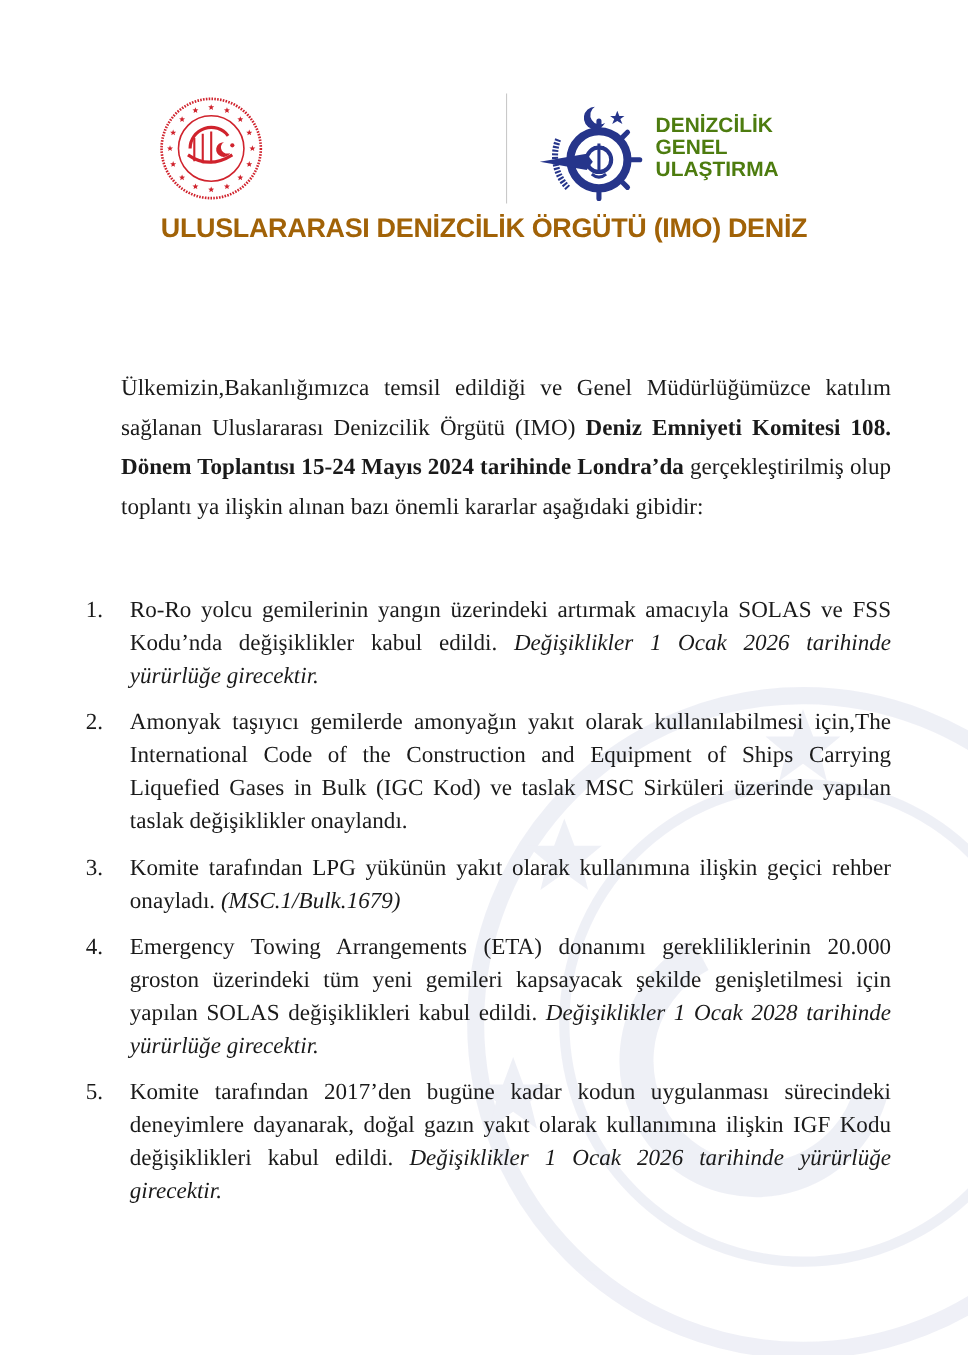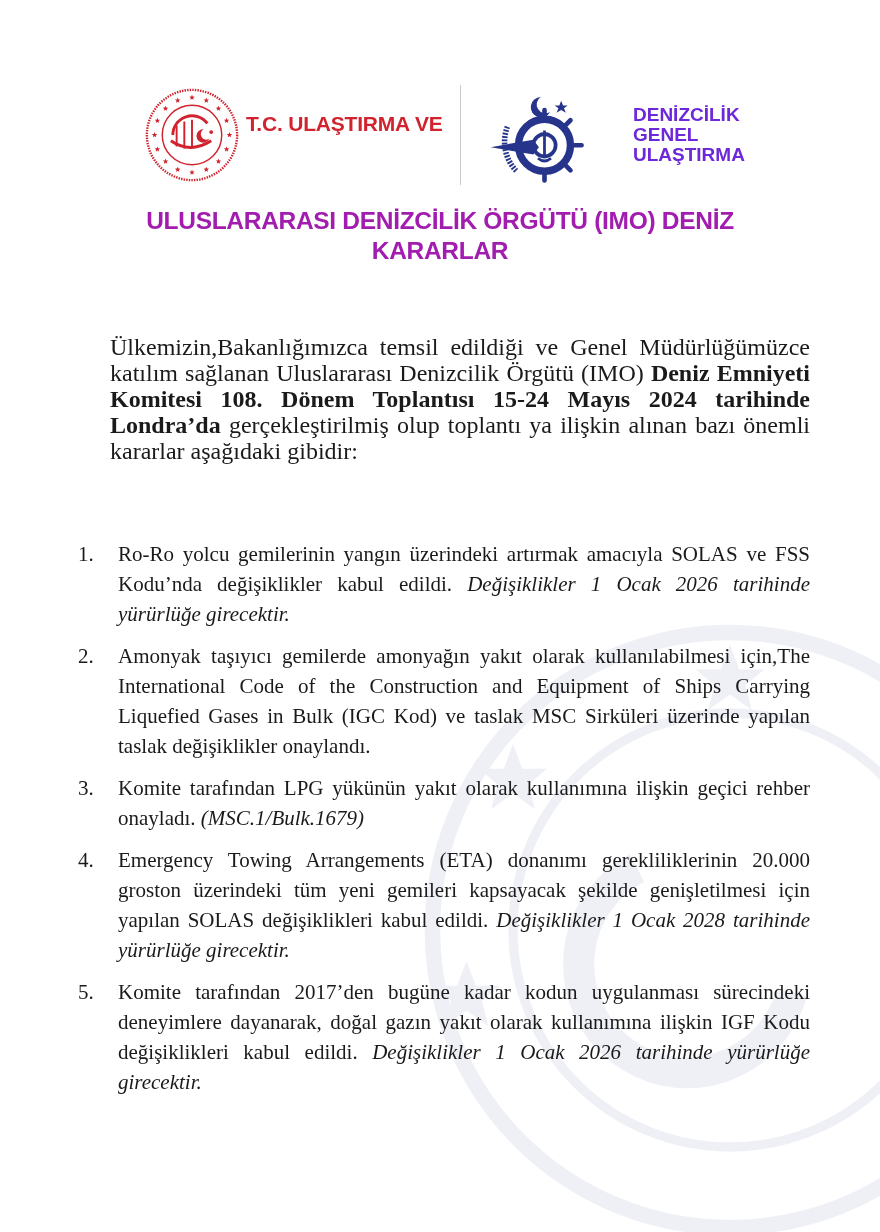--- a/index.html
+++ b/index.html
@@ -10,29 +10,29 @@
   .watermark { position: absolute; left: 420px; top: 620px; width: 620px; height: 620px; opacity: 0.07; pointer-events: none; }
   .header { position: absolute; top: 85px; left: 0; width: 880px; height: 100px; }
   .logo-left { position: absolute; left: 144px; top: 2px; width: 96px; height: 96px; }
   .ministry-name {
     position: absolute; left: 246px; top: 28px; color: #d0232d;
     font-family: "Liberation Sans", "DejaVu Sans", sans-serif; font-weight: bold; font-size: 21px; line-height: 22px; letter-spacing: -0.2px;
   }
   .divider { position: absolute; left: 460px; top: 0px; width: 1px; height: 100px; background: #c9c9c9; }
   .logo-right { position: absolute; left: 487px; top: 4px; width: 102px; height: 94px; }
   .dgm-name {
-    position: absolute; left: 596px; top: 20px; color: #6d28d9;
-    font-family: "Liberation Sans", "DejaVu Sans", sans-serif; font-weight: bold; font-size: 19px; line-height: 20px; margin-left: 37px;
+    position: absolute; left: 596px; top: 20px; color: #4d7c0f;
+    font-family: "Liberation Sans", "DejaVu Sans", sans-serif; font-weight: bold; font-size: 19px; line-height: 20px;
   }
   .doc-title {
-    position: absolute; top: 206px; left: 60px; width: 760px; text-align: center; color: #a21caf;
+    position: absolute; top: 193px; left: 60px; width: 760px; text-align: center; color: #a16207;
     font-family: "Liberation Sans", "DejaVu Sans", sans-serif; font-weight: bold; font-size: 24.5px; line-height: 30px; letter-spacing: -0.3px;
   }
   .intro {
-    position: absolute; top: 334px; left: 110px; width: 700px; font-size: 24px; line-height: 26px; text-align: justify;
+    position: absolute; top: 334px; left: 110px; width: 700px; font-size: 21px; line-height: 36px; text-align: justify;
   }
   .items { position: absolute; top: 539px; left: 78px; width: 732px; margin: 0; padding: 0; list-style: none; }
   .item { position: relative; padding-left: 40px; font-size: 21px; line-height: 30px; text-align: justify; }
   .item .num { position: absolute; left: 0; top: 0; }
   .item + .item { margin-top: 12px; }
   b { font-weight: bold; }
   i { font-style: italic; }
 </style>
 </head>
 <body>
@@ -71,21 +71,20 @@
         <polygon points="22.42,19.42 23.19,21.37 25.28,21.50 23.66,22.82 24.19,24.85 22.42,23.72 20.66,24.85 21.19,22.82 19.57,21.50 21.66,21.37"></polygon>
         <polygon points="35.08,10.97 35.84,12.92 37.93,13.04 36.31,14.37 36.84,16.40 35.08,15.27 33.31,16.40 33.84,14.37 32.22,13.04 34.31,12.92"></polygon>
       </g>
     <path d="M30,50 a20,20 0 0,1 36,-12" fill="none" stroke="#d0232d" stroke-width="3"></path>
     <path d="M28,56 q20,14 42,0" fill="none" stroke="#d0232d" stroke-width="3"></path>
     <path d="M34,40 v22 M42,36 v28 M50,34 v30" stroke="#d0232d" stroke-width="2"></path>
     <path d="M62,44 a7,7 0 1,0 6,10 a5.5,5.5 0 1,1 -6,-10z" fill="#d0232d"></path>
     <circle cx="70" cy="47" r="2" fill="#d0232d"></circle>
   </svg>
   <div class="ministry-name">
-    <div>T.C. ULAŞTIRMA VE</div>
   </div>
   <div class="divider"></div>
   <svg class="logo-right" viewBox="0 0 110 100">
     <path d="M58,8 a11,11 0 1,0 10,16 a8.5,8.5 0 1,1 -10,-16z" fill="#26358b"></path>
     <polygon points="80,12 82,17 87,17 83,20 85,25 80,22 75,25 77,20 73,17 78,17" fill="#26358b"></polygon>
     <circle cx="62" cy="60" r="28" fill="none" stroke="#26358b" stroke-width="8"></circle>
     <circle cx="62" cy="60" r="12" fill="none" stroke="#26358b" stroke-width="4"></circle>
     <path d="M62,28 v-6 M62,92 v6 M94,60 h8 M85,38 l5,-5 M85,82 l5,5" stroke="#26358b" stroke-width="5" stroke-linecap="round"></path>
     <polygon points="4,62 50,54 56,62 50,70" fill="#26358b"></polygon>
     <path d="M22,40 a45,45 0 0,0 10,48" fill="none" stroke="#26358b" stroke-width="6" stroke-dasharray="2 1.5"></path>
@@ -93,21 +92,20 @@
   </svg>
   <div class="dgm-name">
     <div>DENİZCİLİK</div>
     <div>GENEL</div>
     <div>ULAŞTIRMA</div>
   </div>
 </div>
 
 <div class="doc-title">
   <div>ULUSLARARASI DENİZCİLİK ÖRGÜTÜ (IMO) DENİZ</div>
-  <div>KARARLAR</div>
 </div>
 
 <p class="intro" style="margin:0;"><span>Ülkemizin,Bakanlığımızca temsil edildiği ve Genel Müdürlüğümüzce katılım sağlanan Uluslararası Denizcilik Örgütü (IMO) </span><b>Deniz Emniyeti Komitesi 108. Dönem Toplantısı 15-24 Mayıs 2024 tarihinde Londra’da</b><span> gerçekleştirilmiş olup toplantı ya ilişkin alınan bazı önemli kararlar aşağıdaki gibidir:</span></p>
 
 <ol class="items">
   <li class="item"><span class="num">1.</span><span>Ro-Ro yolcu gemilerinin yangın üzerindeki artırmak amacıyla SOLAS ve FSS Kodu’nda değişiklikler kabul edildi. </span><i>Değişiklikler 1 Ocak 2026 tarihinde yürürlüğe girecektir.</i></li>
   <li class="item"><span class="num">2.</span><span>Amonyak taşıyıcı gemilerde amonyağın yakıt olarak kullanılabilmesi için,The International Code of the Construction and Equipment of Ships Carrying Liquefied Gases in Bulk (IGC Kod) ve taslak MSC Sirküleri üzerinde yapılan taslak değişiklikler onaylandı.</span><i></i></li>
   <li class="item"><span class="num">3.</span><span>Komite tarafından LPG yükünün yakıt olarak kullanımına ilişkin geçici rehber onayladı. </span><i>(MSC.1/Bulk.1679)</i></li>
   <li class="item"><span class="num">4.</span><span>Emergency Towing Arrangements (ETA) donanımı gerekliliklerinin 20.000 groston üzerindeki tüm yeni gemileri kapsayacak şekilde genişletilmesi için yapılan SOLAS değişiklikleri kabul edildi. </span><i>Değişiklikler 1 Ocak 2028 tarihinde yürürlüğe girecektir.</i></li>
   <li class="item"><span class="num">5.</span><span>Komite tarafından 2017’den bugüne kadar kodun uygulanması sürecindeki deneyimlere dayanarak, doğal gazın yakıt olarak kullanımına ilişkin IGF Kodu değişiklikleri kabul edildi. </span><i>Değişiklikler 1 Ocak 2026 tarihinde yürürlüğe girecektir.</i></li>

